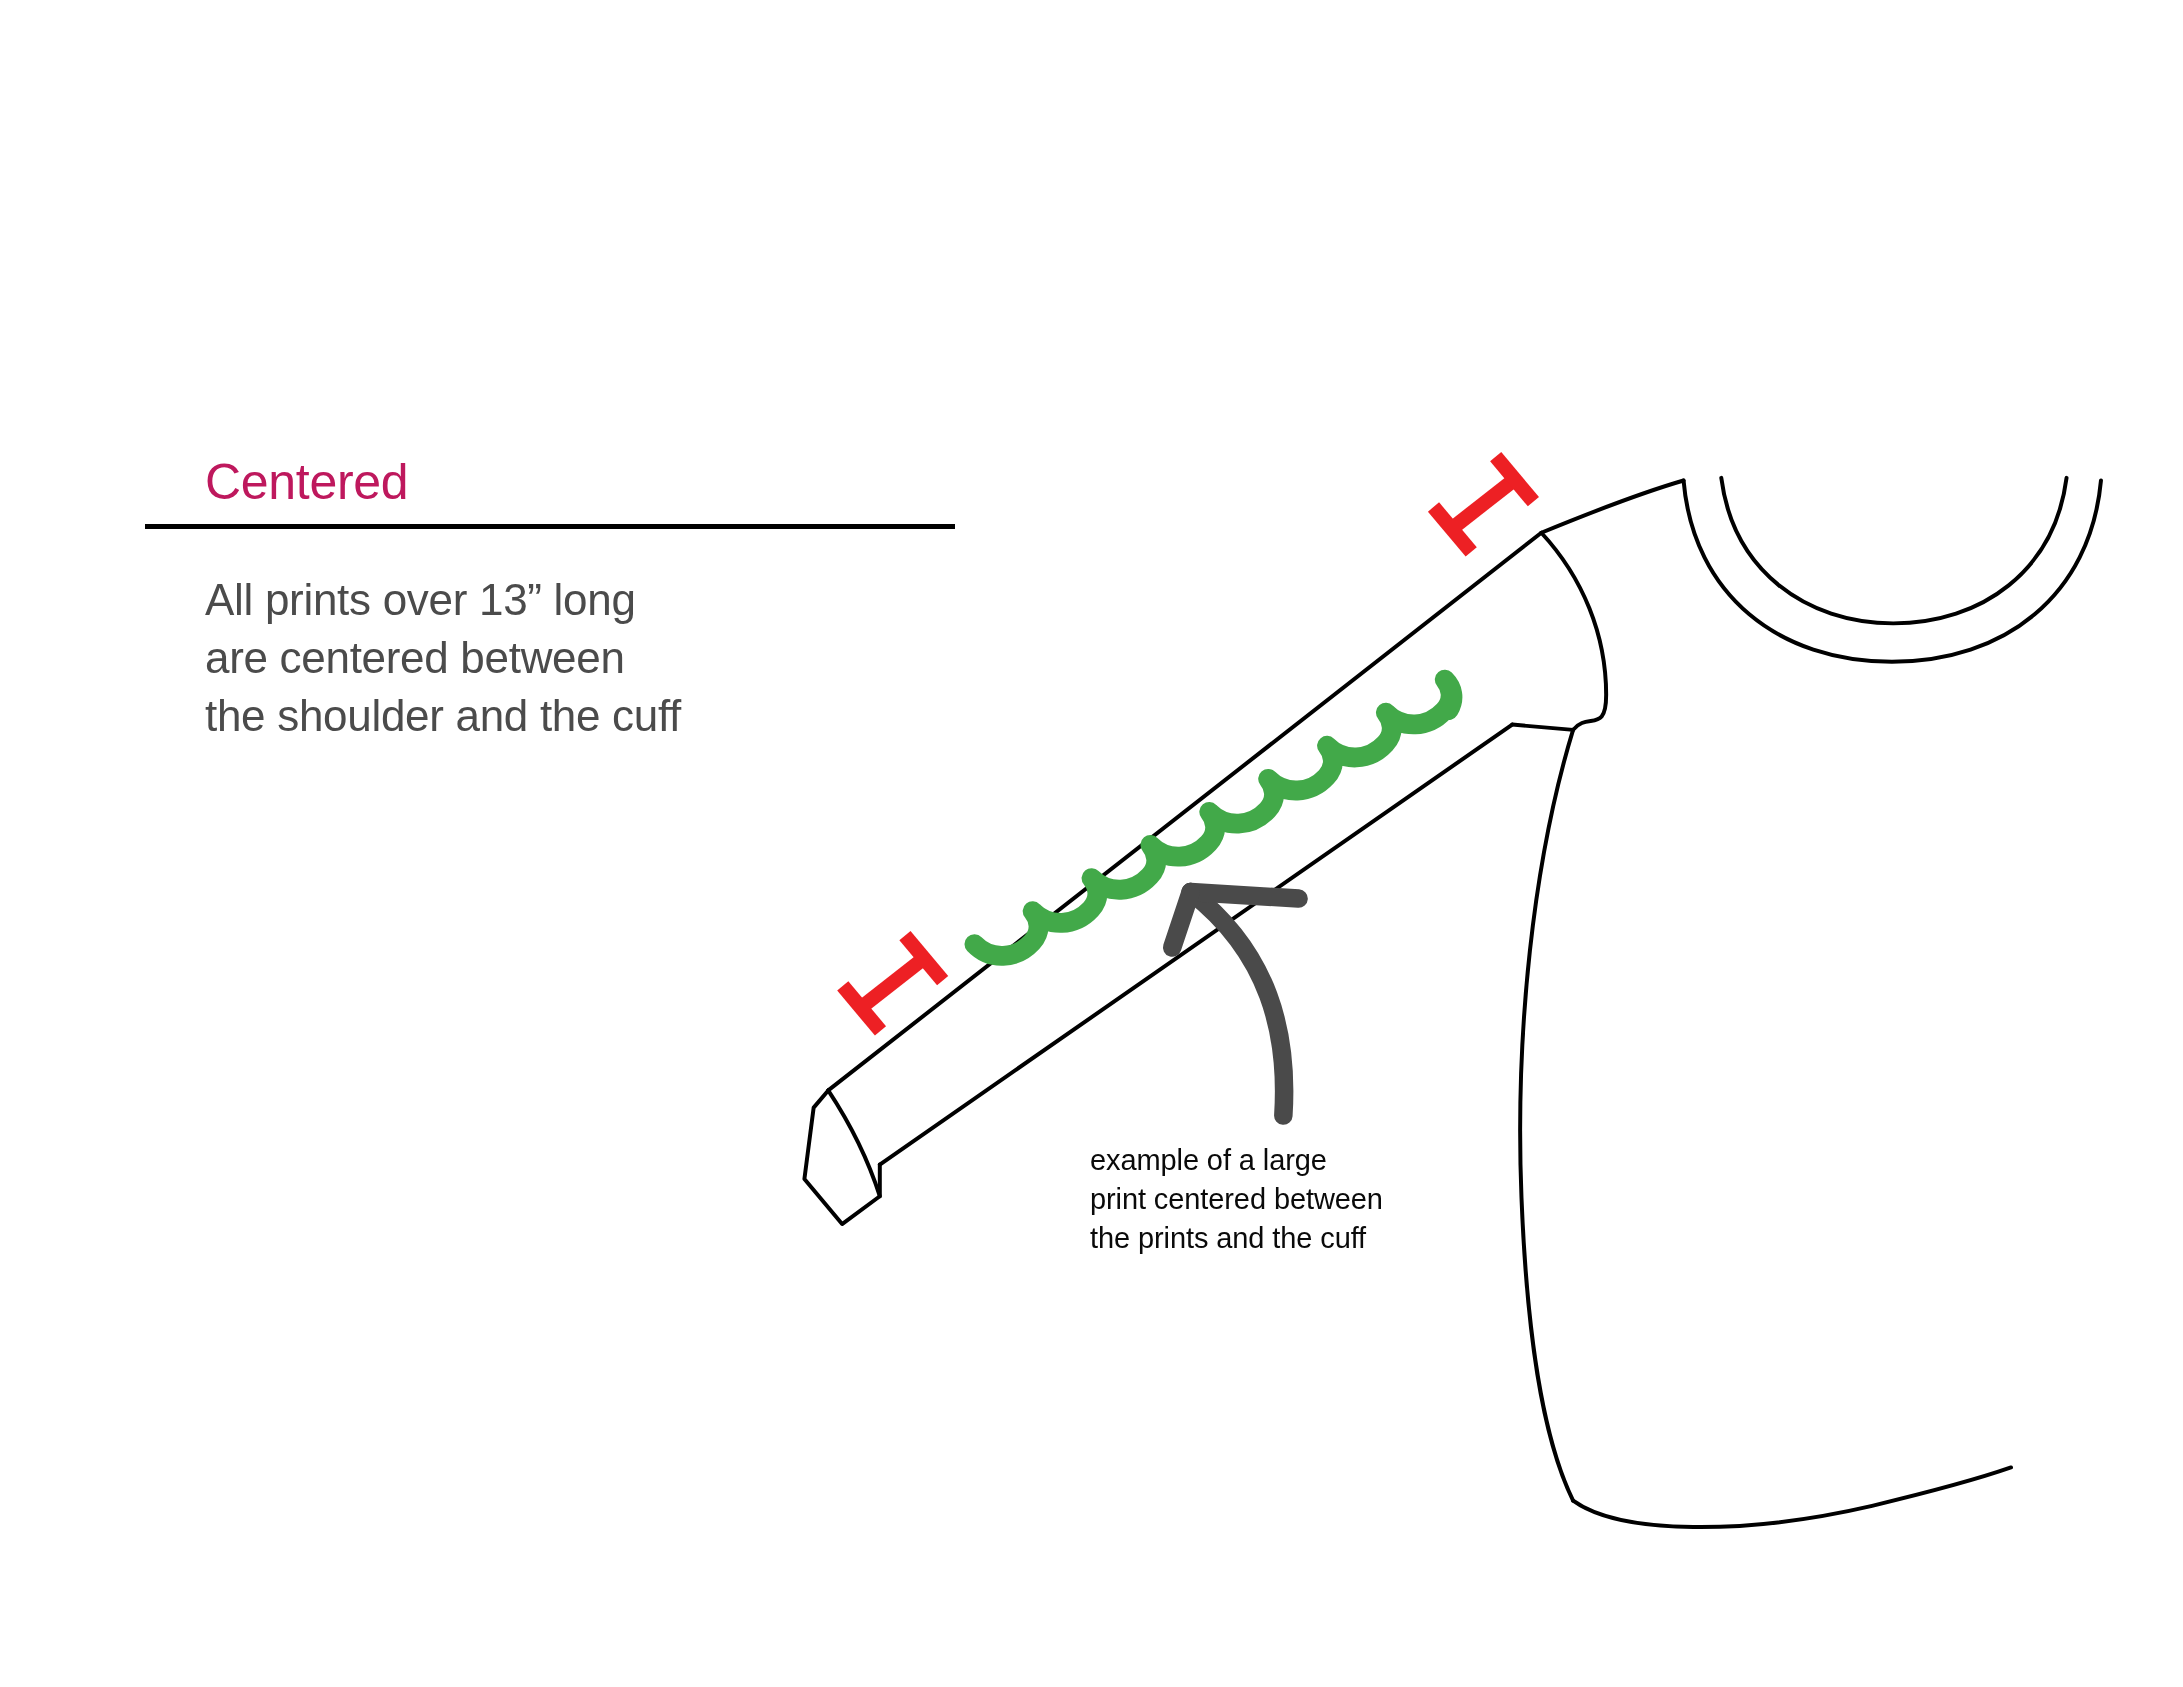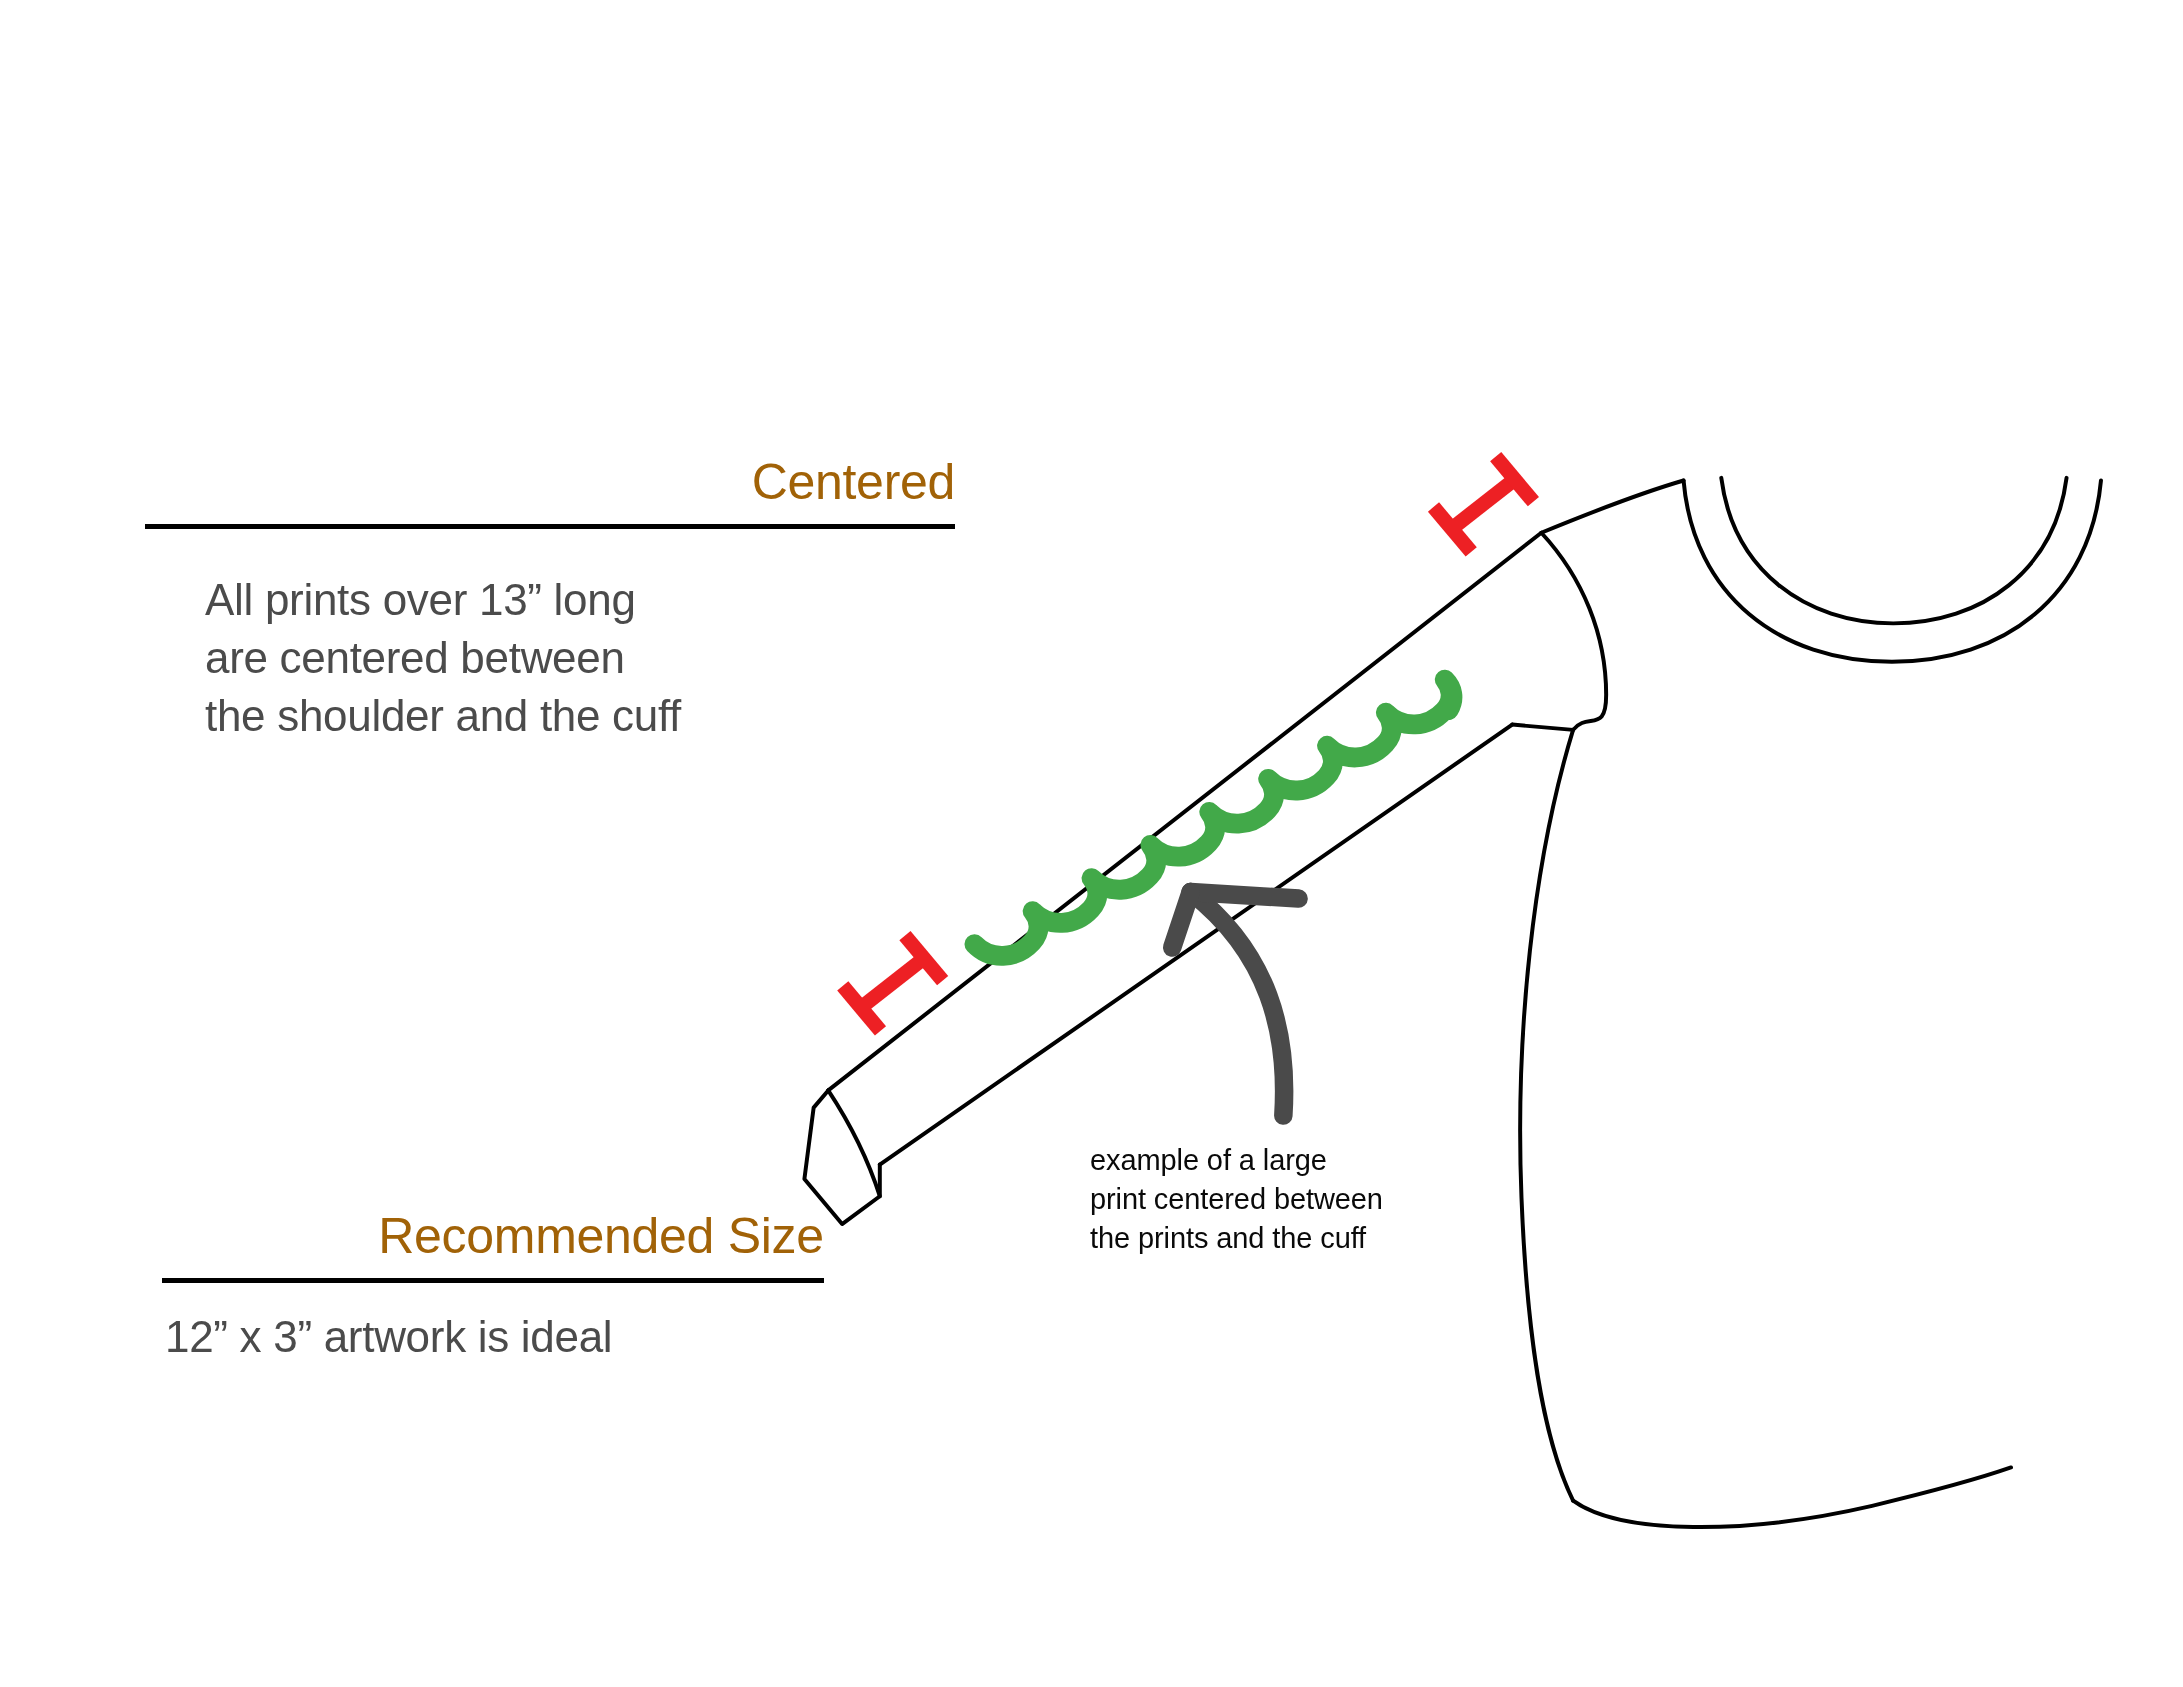--- a/index.html
+++ b/index.html
@@ -18,25 +18,24 @@
   }
 
   
   .text-block {
     position: absolute;
   }
   .section-heading {
     font-family: "Liberation Sans", sans-serif;
     font-size: 50px;
     font-weight: 400;
-    color: #a16207;
+    color: #be185d;
     letter-spacing: -0.3px;
     white-space: nowrap;
     line-height: 1.0;
-    text-align: right;
   }
   .heading-rule {
     background: #000000;
     height: 4.6px;
     border: 0;
     margin: 0;
   }
   .body-copy {
     font-family: "Liberation Sans", sans-serif;
     font-size: 44px;
@@ -156,24 +155,19 @@
   </svg>
 
   <div class="text-block" id="block-centered">
     <div class="section-heading">Centered</div>
     <hr class="heading-rule">
     <div class="body-copy">All prints over 13” long
 are centered between
 the shoulder and the cuff</div>
   </div>
 
-  <div class="text-block" id="block-recommended">
-    <div class="section-heading">Recommended Size</div>
-    <hr class="heading-rule">
-    <div class="body-copy">12” x 3”  artwork is ideal</div>
-  </div>
 
   <div id="arrow-caption">example of a large
 print centered between
 the prints and the cuff</div>
 
 </div>
 
 
 </body></html>

